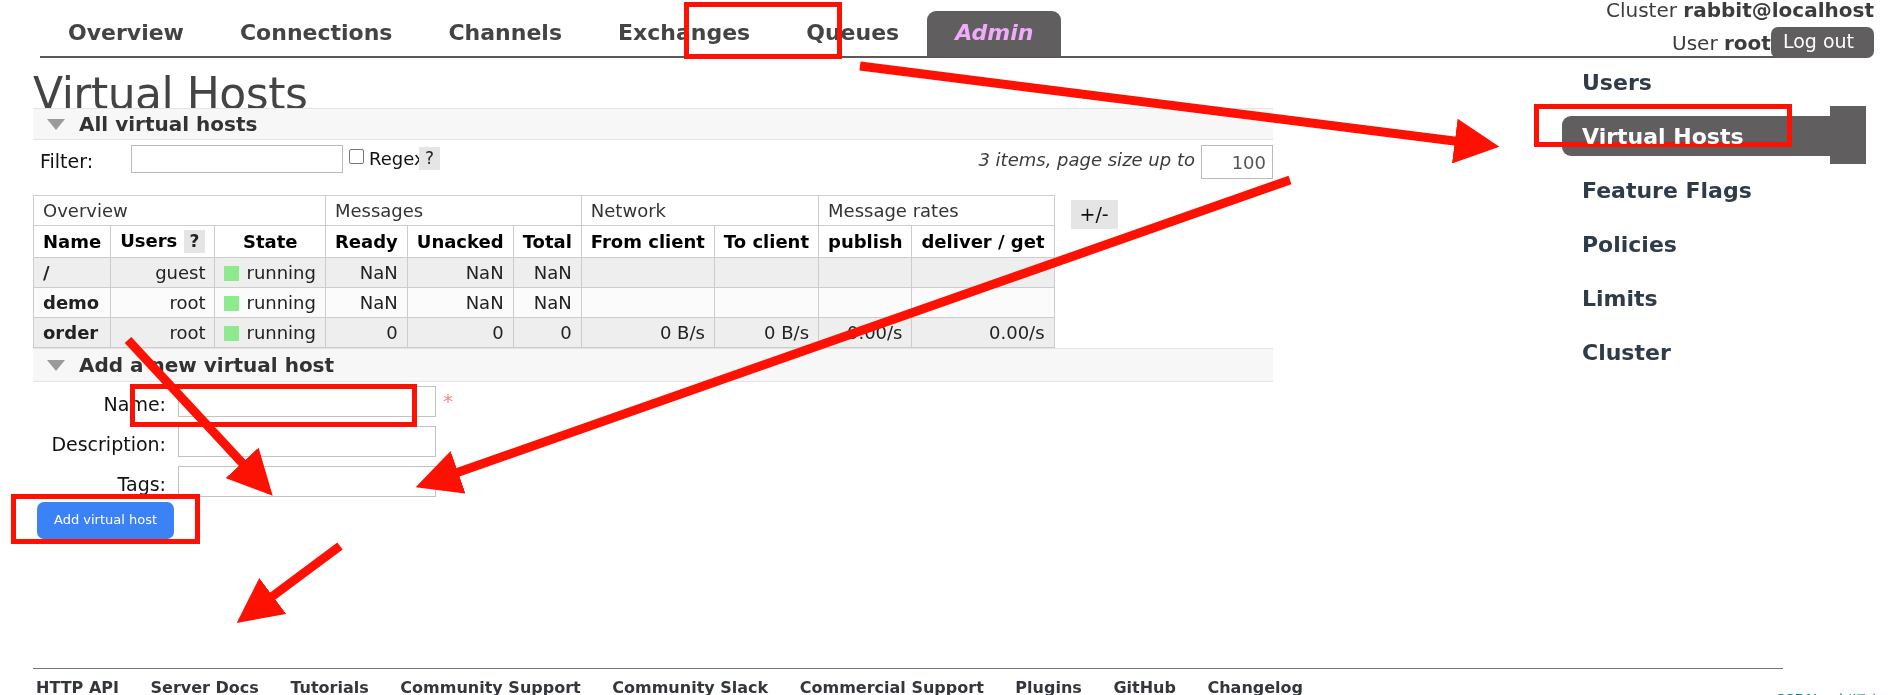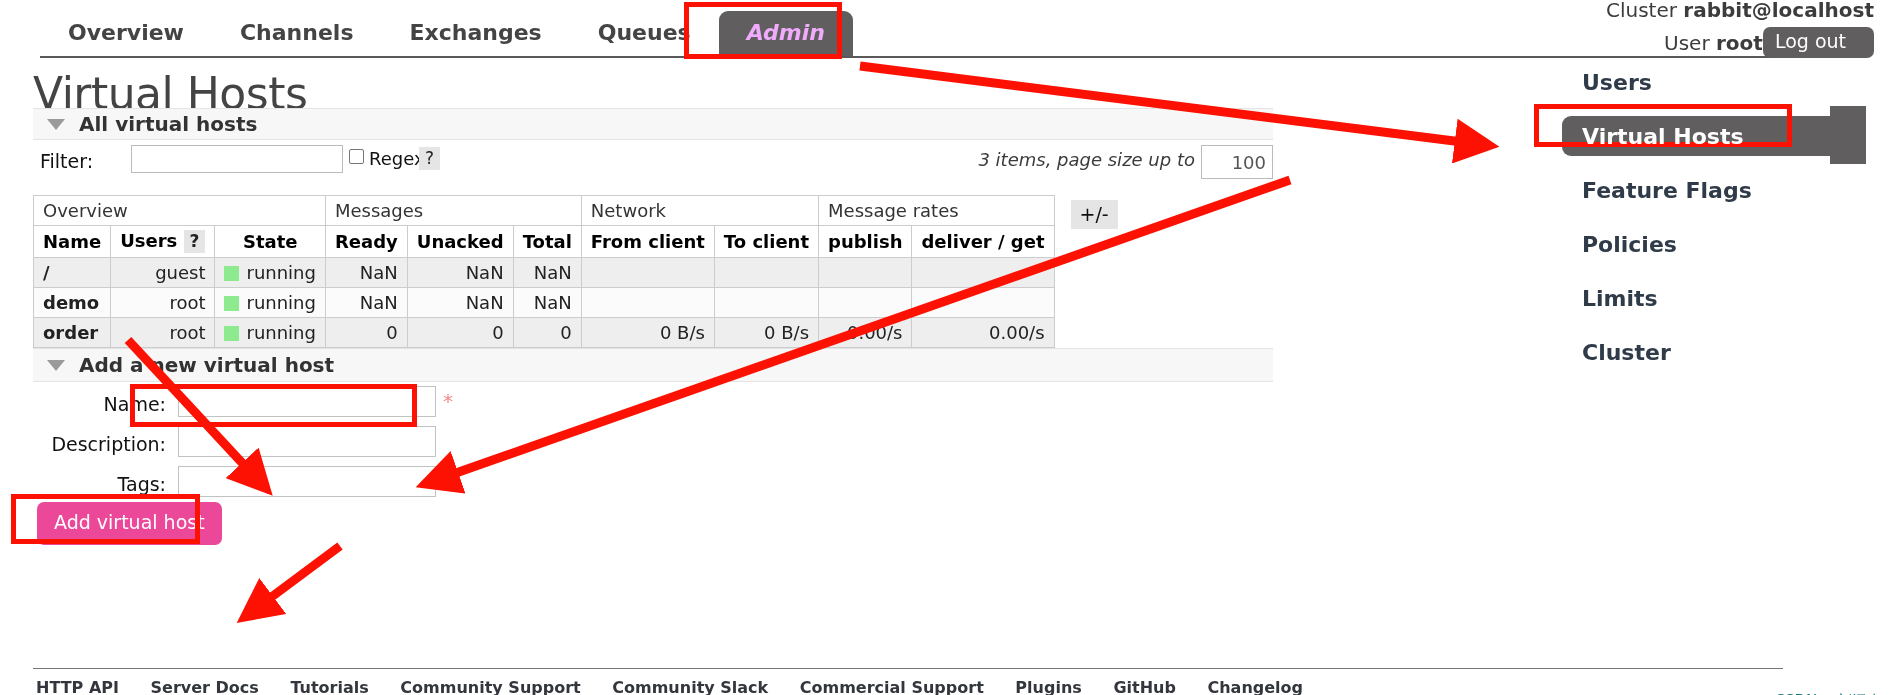--- a/index.html
+++ b/index.html
@@ -69,21 +69,21 @@
     display: flex;
     justify-content: flex-end;
     align-items: center;
   }
   #logout-btn {
     background: #605e5e;
     color: #fff;
     font-size: 19px;
     font-weight: normal;
     border-radius: 7px;
-    padding: 5px 28px 7px 12px;
+    padding: 5px 20px 7px 12px;
     cursor: pointer;
     line-height: 1;
   }
 
   
   #page-title {
     position: absolute;
     left: 33px; top: 68px;
     font-size: 44px;
     color: #444;
@@ -258,23 +258,23 @@
   }
   .req-star {
     position: absolute;
     left: 410px; top: 3px;
     color: #f08a8a;
     font-size: 20px;
   }
   #add-vhost-btn {
     position: absolute;
     left: 37px; top: 502px;
-    background: #ec4899;
+    background: #3b82f6;
     color: #fff;
-    font-size: 19px;
+    font-size: 13px;
     border-radius: 7px;
     padding: 11px 17px 13px 17px;
     cursor: pointer;
     line-height: 1;
     white-space: nowrap;
   }
 
   
   #footer-rule {
     position: absolute;
@@ -351,20 +351,21 @@
   .annot-arrow { position: absolute; pointer-events: none; overflow: visible; }
 </style>
 </head>
 <body>
 
 <div id="page">
 
   <div id="topnav">
     <div id="nav-tabs">
       <div class="nav-tab">Overview</div>
+      <div class="nav-tab">Connections</div>
       <div class="nav-tab">Channels</div>
       <div class="nav-tab">Exchanges</div>
       <div class="nav-tab">Queues</div>
       <div class="nav-tab active">Admin</div>
     </div>
     <div id="nav-rule"></div>
   </div>
 
   <div id="header-right">
     <div id="cluster-line"><span>Cluster </span><b>rabbit@localhost</b></div>

